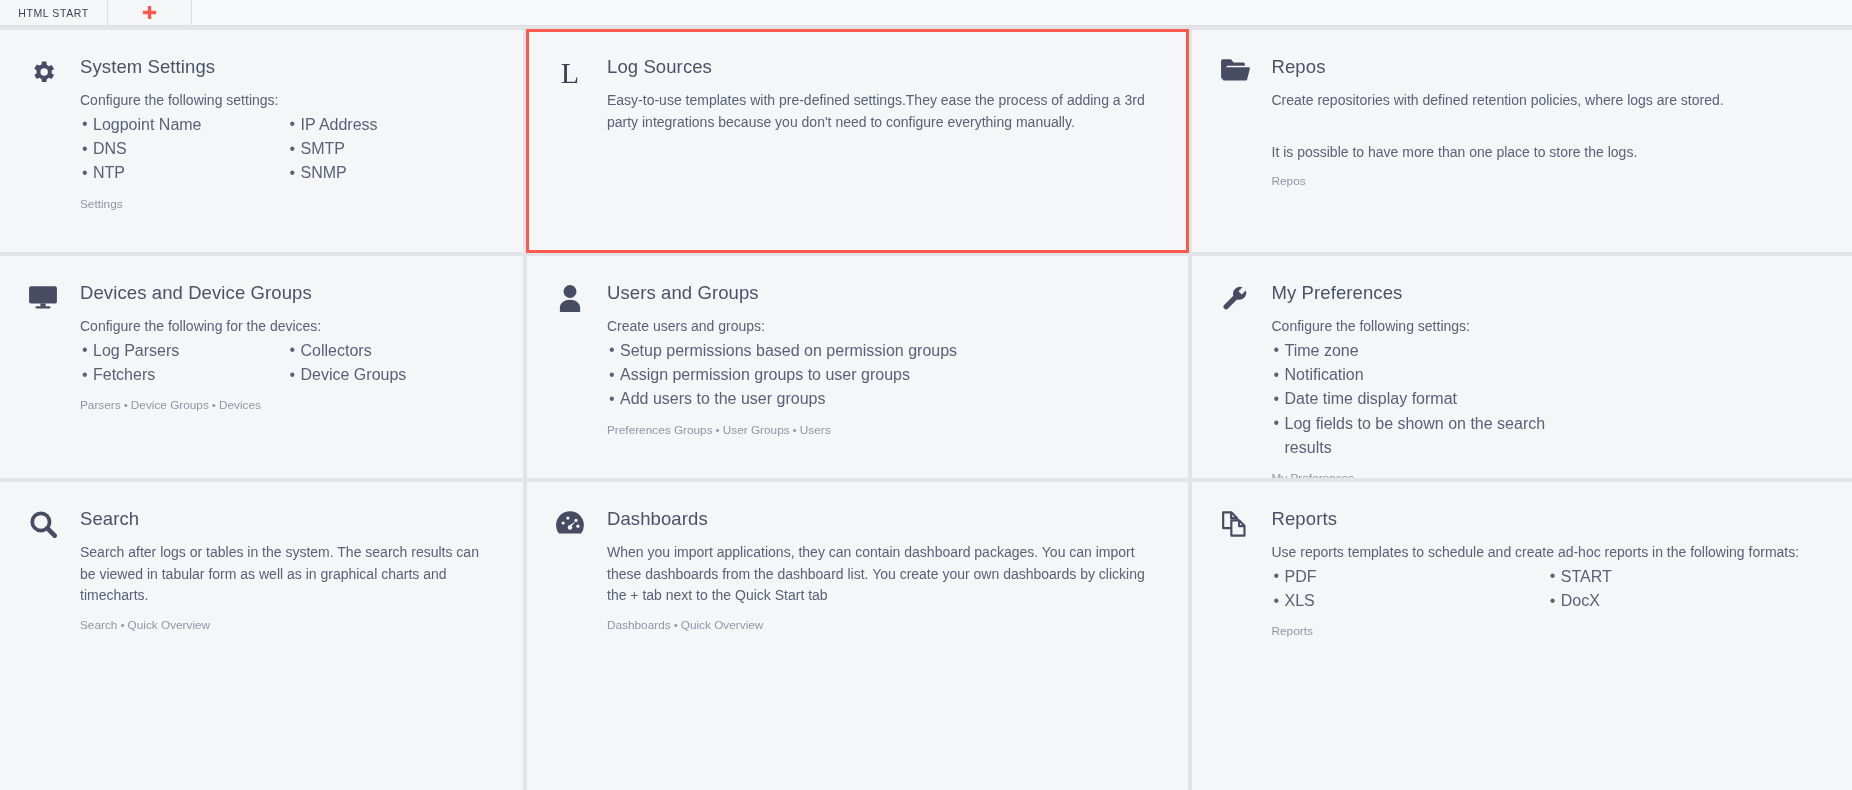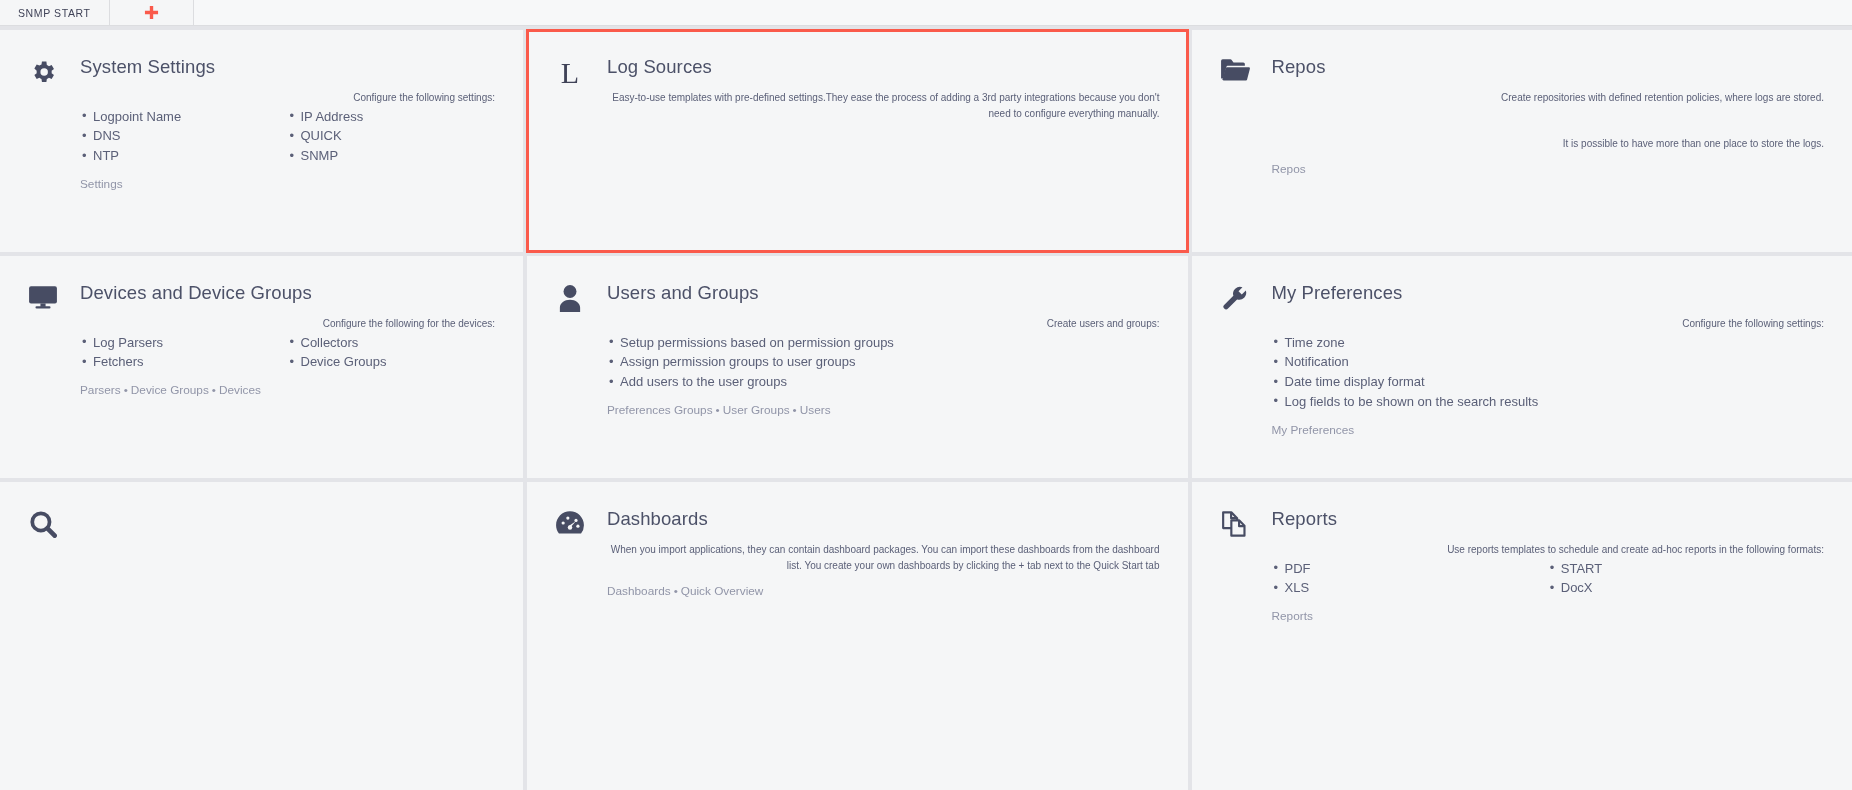--- a/index.html
+++ b/index.html
@@ -88,39 +88,38 @@
   .card-body { flex: 1; min-width: 0; }
 
   .card-title {
     font-size: 18.5px;
     font-weight: 400;
     color: #4c5168;
     margin-bottom: 12px;
     letter-spacing: 0.1px;
   }
   .card-desc {
-    font-size: 10px;
+    font-size: 14px;
     line-height: 1.55;
     color: #5b6078;
     max-width: 900px;
-    text-align: right;
   }
   .card-desc + .card-desc { margin-top: 30px; }
 
   .bullet-cols {
     display: flex;
     margin-top: 1px;
   }
   .bullet-cols .col { width: 50%; }
   .bullet-cols.single .col { width: 100%; }
   ul.bullets {
     list-style: none;
   }
   ul.bullets li {
-    font-size: 13px;
+    font-size: 16px;
     line-height: 1.52;
     color: #5b6078;
     position: relative;
     padding-left: 13px;
   }
   ul.bullets li:before {
     content: "\2022";
     position: absolute;
     left: 2px;
     top: -0.5px;
@@ -137,21 +136,21 @@
     text-decoration: none;
     cursor: pointer;
   }
   .links .sep { color: #9195a8; padding: 0 3px; }
 </style>
 </head>
 <body>
 
 <div class="tabbar">
   <div class="tab active">
-    <span>SNMP START</span>
+    <span>HTML START</span>
   </div>
   <div class="tab-add">
     <svg width="15" height="15" viewBox="0 0 16 16">
       <path fill="#fa5a4b" d="M6.2 1h3.6v5.2H15v3.6H9.8V15H6.2V9.8H1V6.2h5.2z"></path>
     </svg>
   </div>
   <div class="tabbar-filler"></div>
 </div>
 
 <div class="grid" id="grid">
@@ -168,21 +167,21 @@
           <div class="col">
             <ul class="bullets">
               <li>Logpoint Name</li>
               <li>DNS</li>
               <li>NTP</li>
             </ul>
           </div>
           <div class="col">
             <ul class="bullets">
               <li>IP Address</li>
-              <li>QUICK</li>
+              <li>SMTP</li>
               <li>SNMP</li>
             </ul>
           </div>
         </div>
         <div class="links"><a>Settings</a></div>
       </div>
     </div>
     <div class="card highlighted">
       <div class="card-icon">
         <span class="letter-icon">L</span>
@@ -277,20 +276,25 @@
         </div>
         <div class="links"><a>My Preferences</a></div>
       </div>
     </div>
     <div class="card">
       <div class="card-icon">
         <svg width="28" height="28" viewBox="0 0 24 24" fill="none" stroke="currentColor" stroke-width="3.2">
           <circle cx="10.2" cy="10.2" r="7.4"></circle>
           <path d="M15.8 15.8 22 22" stroke-linecap="round" stroke-width="4"></path>
         </svg>
+      </div>
+      <div class="card-body">
+        <div class="card-title">Search</div>
+        <div class="card-desc">Search after logs or tables in the system. The search results can be viewed in tabular form as well as in graphical charts and timecharts.</div>
+        <div class="links"><a>Search</a><span class="sep">•</span><a>Quick Overview</a></div>
       </div>
     </div>
     <div class="card">
       <div class="card-icon">
         <svg width="30" height="26" viewBox="0 0 28 24" fill="currentColor">
           <path d="M14 1C6.8 1 1 6.8 1 14c0 3 1 5.7 2.7 7.9h20.6A12.9 12.9 0 0 0 27 14C27 6.8 21.2 1 14 1z"></path>
           <circle cx="7.6" cy="12" r="1.5" fill="#f5f6f7"></circle>
           <circle cx="12" cy="7.4" r="1.5" fill="#f5f6f7"></circle>
           <circle cx="19.6" cy="9.6" r="1.5" fill="#f5f6f7"></circle>
           <circle cx="21.4" cy="15" r="1.5" fill="#f5f6f7"></circle>

